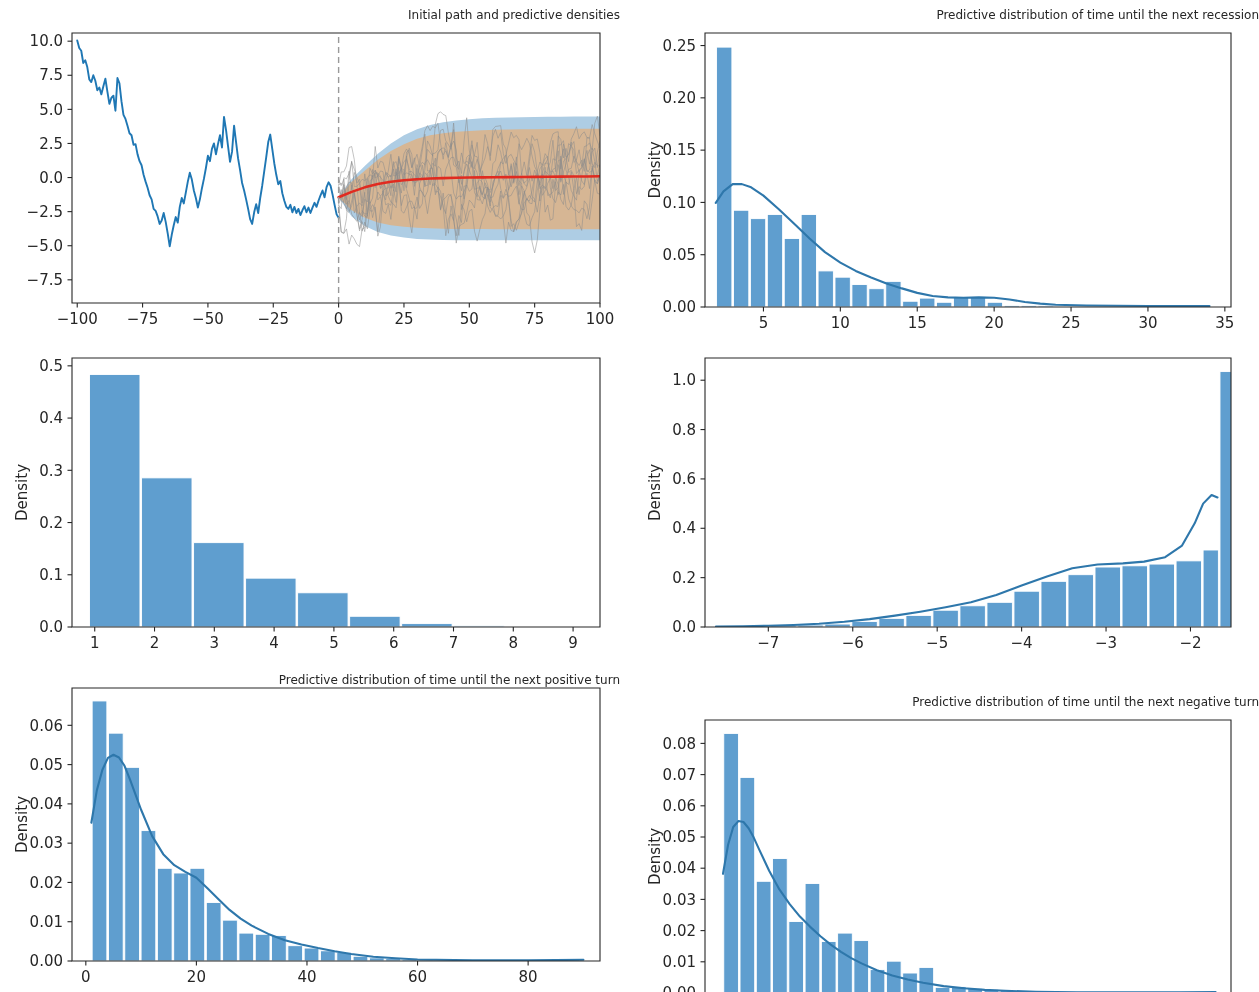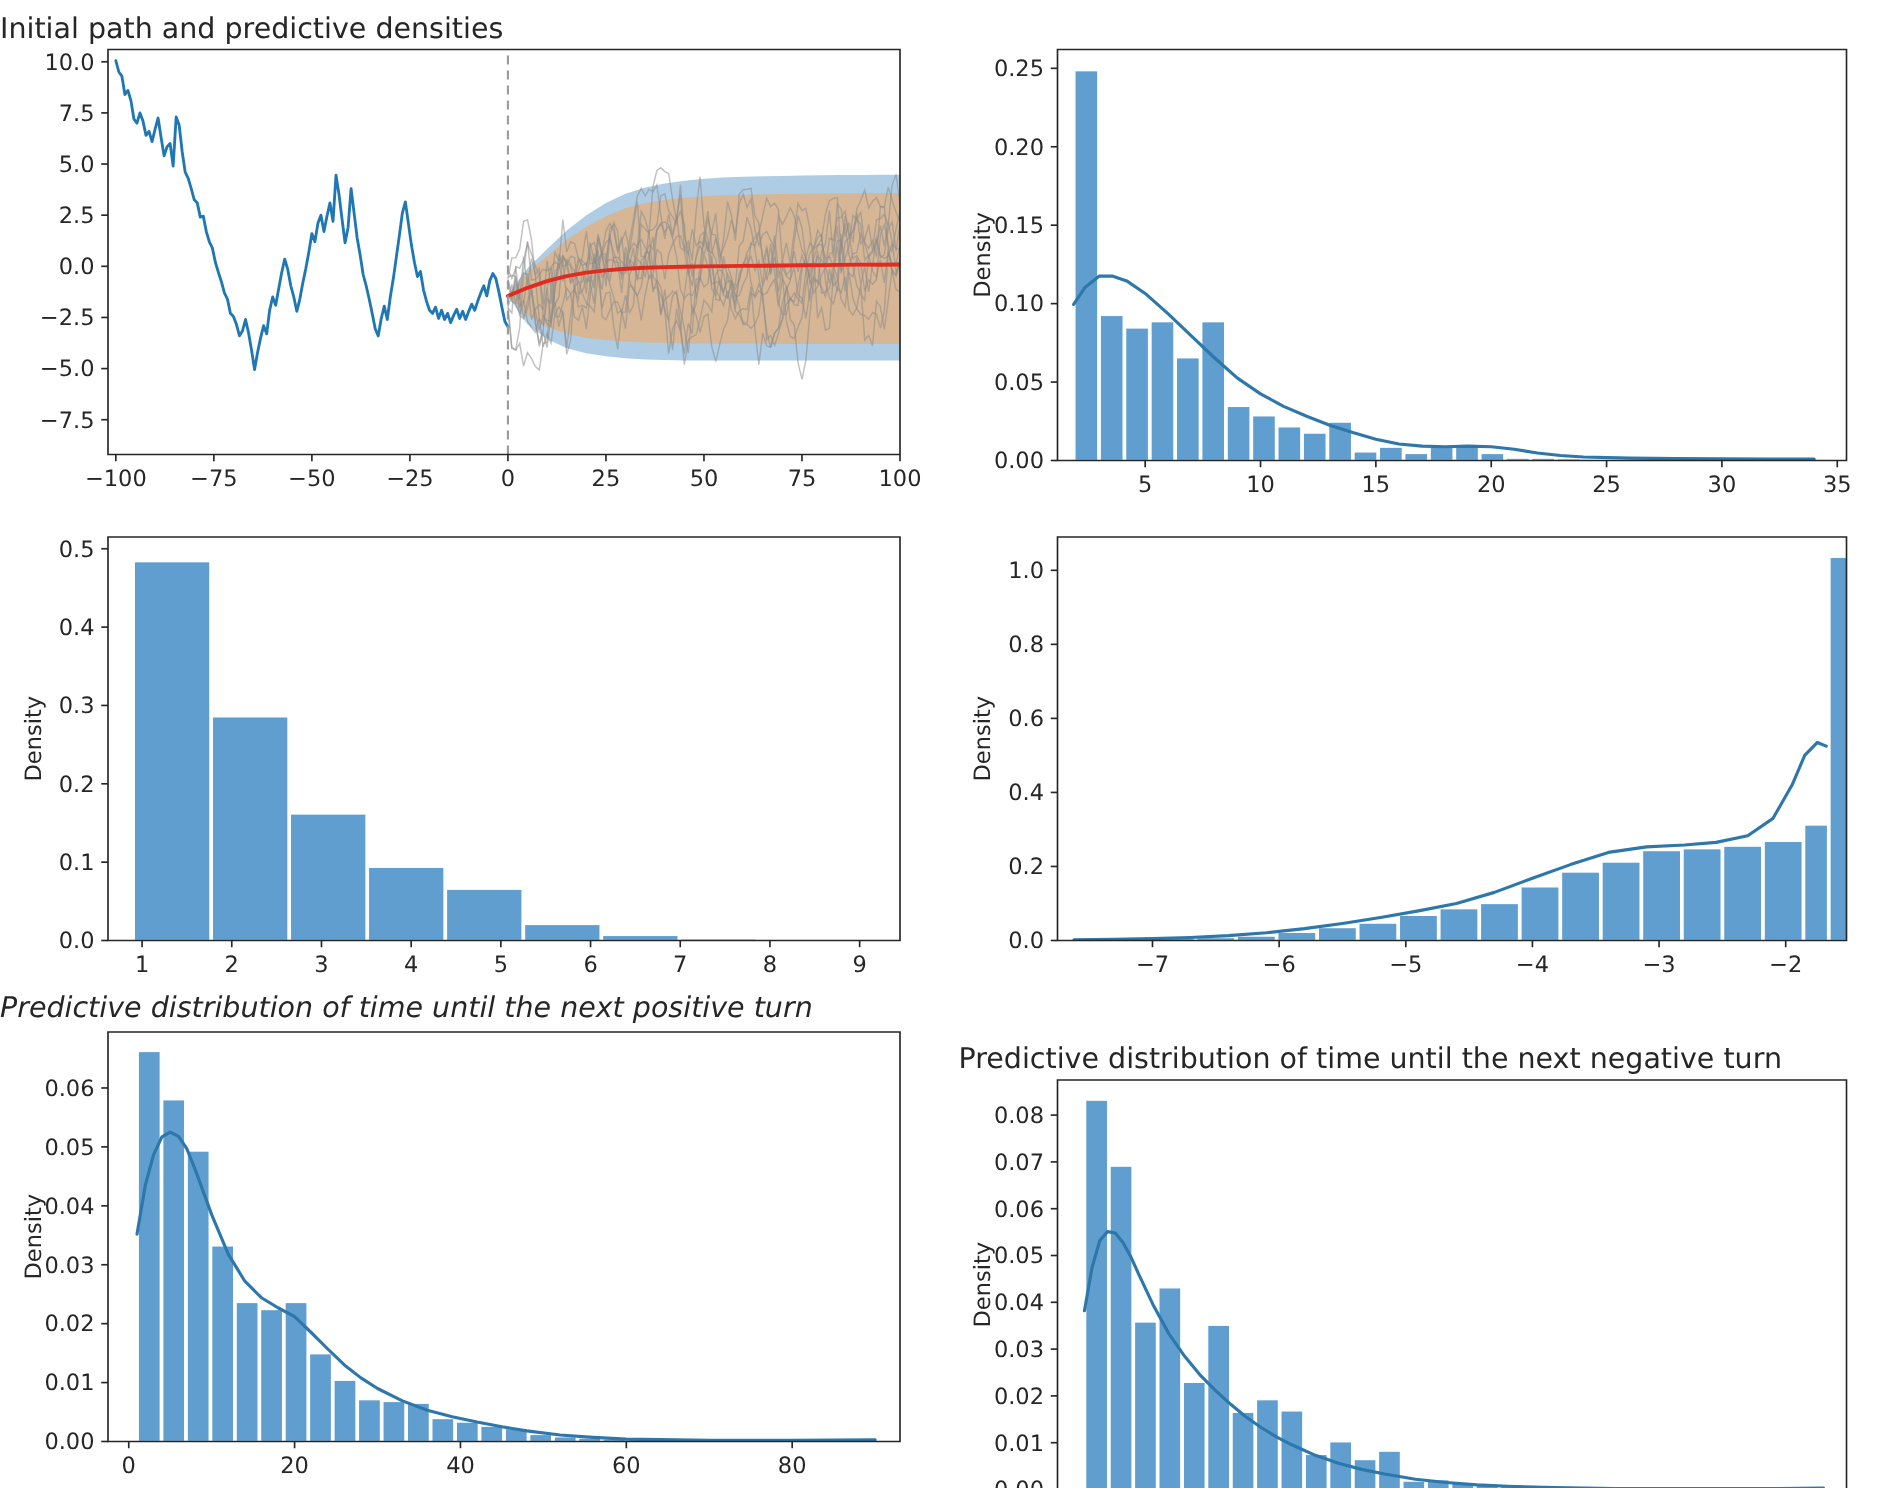--- a/index.html
+++ b/index.html
@@ -12,22 +12,22 @@
     position: relative;
     width: 1259px;
     height: 992px;
     background: #ffffff;
     overflow: hidden;
   }
   .panel { position: absolute; }
   .panel-title {
     position: absolute;
     left: 0; right: 0;
-    text-align: left;
-    font-size: 19px;
+    text-align: right;
+    font-size: 12px;
     color: #262626;
     white-space: nowrap;
     font-family: "DejaVu Sans", sans-serif;
   }
   .axes-svg { position: absolute; left: 0; top: 0; overflow: visible; }
   text { font-family: "DejaVu Sans", sans-serif; fill: #262626; }
   .tick-label { font-size: 15px; }
   .axis-label { font-size: 15px; }
   .spine { stroke: #262626; stroke-width: 1.1; fill: none; }
   .tickmark { stroke: #262626; stroke-width: 1.1; }
@@ -98,20 +98,21 @@
           <text x="63" y="212.83636363636361" text-anchor="end" class="tick-label">−2.5</text>
           <line x1="67.5" y1="241.72727272727272" x2="72" y2="241.72727272727272" class="tickmark"></line>
           <text x="63" y="246.9272727272727" text-anchor="end" class="tick-label">−5.0</text>
           <line x1="67.5" y1="275.8181818181818" x2="72" y2="275.8181818181818" class="tickmark"></line>
           <text x="63" y="281.0181818181818" text-anchor="end" class="tick-label">−7.5</text>
         </g>
       </svg>
   </div>
 
   <div class="panel" style="left:639px; top:4px; width:620px; height:330px;">
+    <div class="panel-title" style="top:4px;">Predictive distribution of time until the next recession</div>
     <svg class="axes-svg" width="620" height="330">
         <defs>
           <clipPath id="clip-time-until-next-recession">
             <rect x="66" y="29" width="526" height="274"></rect>
           </clipPath>
         </defs>
         <g clip-path="url(#clip-time-until-next-recession)">
           <g>
             <rect x="77.57" y="43.12" width="15.32" height="259.88" fill="#5f9ecf" stroke="#ffffff" stroke-width="0.9"></rect>
             <rect x="94.48" y="206.26" width="15.32" height="96.74" fill="#5f9ecf" stroke="#ffffff" stroke-width="0.9"></rect>
@@ -297,21 +298,21 @@
           <line x1="61.5" y1="99.56880733944953" x2="66" y2="99.56880733944953" class="tickmark"></line>
           <text x="57" y="104.76880733944954" text-anchor="end" class="tick-label">0.8</text>
           <line x1="61.5" y1="50.211009174311954" x2="66" y2="50.211009174311954" class="tickmark"></line>
           <text x="57" y="55.41100917431196" text-anchor="end" class="tick-label">1.0</text>
         </g>
         <text x="21" y="162.5" text-anchor="middle" class="axis-label" transform="rotate(-90 21 162.5)">Density</text>
       </svg>
   </div>
 
   <div class="panel" style="left:0px; top:660px; width:620px; height:332px;">
-    <div class="panel-title" style="top:1px;font-style:italic;">Predictive distribution of time until the next positive turn</div>
+    <div class="panel-title" style="top:13px;">Predictive distribution of time until the next positive turn</div>
     <svg class="axes-svg" width="620" height="332">
         <defs>
           <clipPath id="clip-time-until-next-positive-turn">
             <rect x="72" y="28" width="528" height="273"></rect>
           </clipPath>
         </defs>
         <g clip-path="url(#clip-time-until-next-positive-turn)">
           <g>
             <rect x="92.15" y="40.96" width="14.71" height="260.04" fill="#5f9ecf" stroke="#ffffff" stroke-width="0.9"></rect>
             <rect x="108.46" y="73.17" width="14.71" height="227.83" fill="#5f9ecf" stroke="#ffffff" stroke-width="0.9"></rect>

